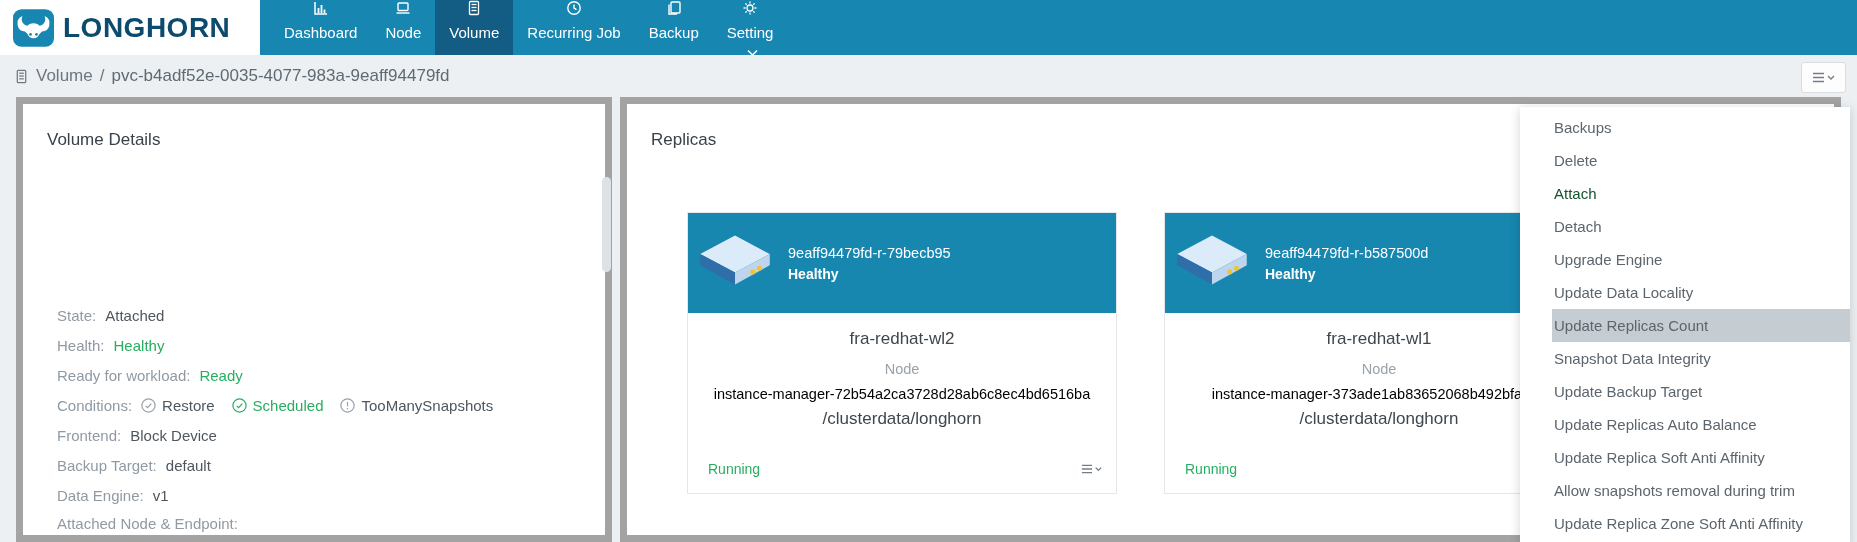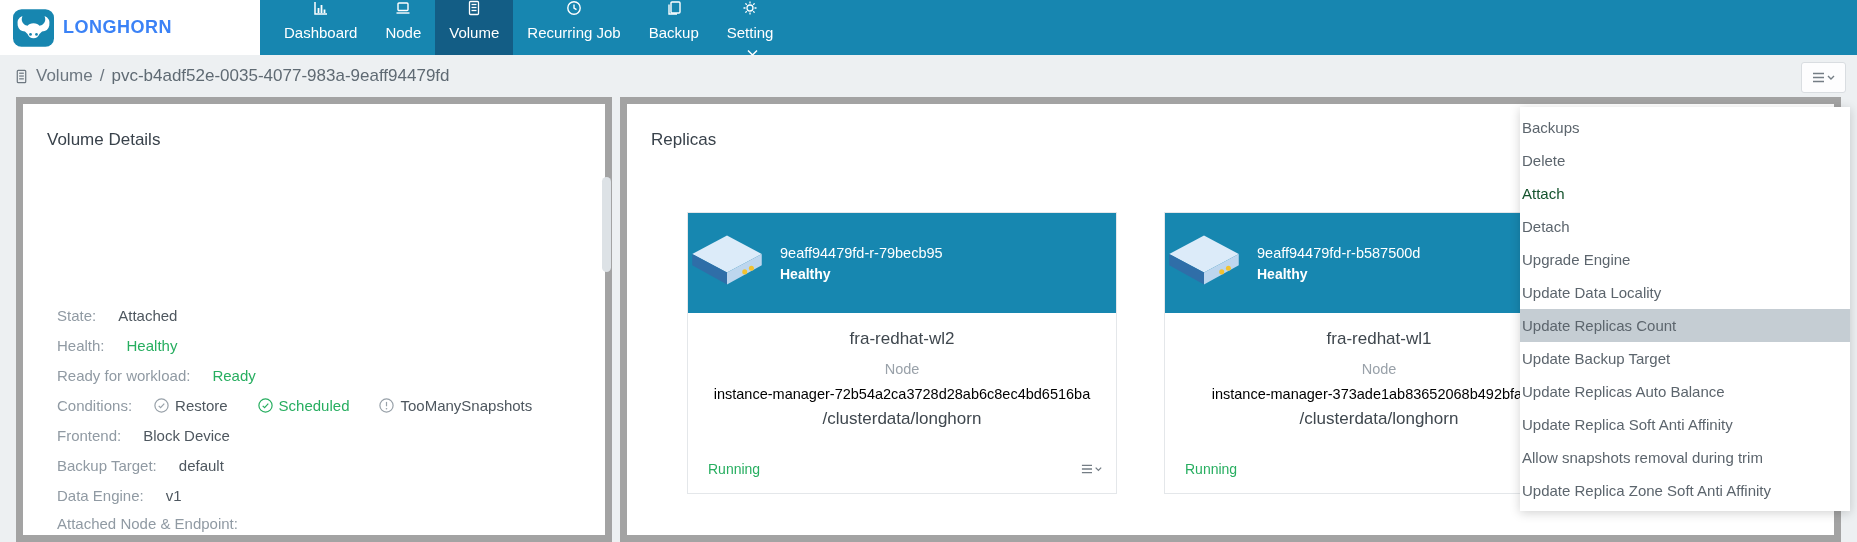--- a/index.html
+++ b/index.html
@@ -7,71 +7,71 @@
   body {
     position:relative;
     font-family:"Liberation Sans", sans-serif;
     background:#edf0f2;
   }
   svg { display:block; }
 
   
   .navbar { position:absolute; top:0; left:0; right:0; height:55px; background:#1786b0; display:flex; align-items:stretch; }
   .logo-area { width:260px; background:#ffffff; display:flex; align-items:center; gap:9px; padding-left:13px; }
-  .brand { font-size:18px; font-weight:700; color:#3b82f6; letter-spacing:0.5px; }
+  .brand { font-size:28px; font-weight:700; color:#0c4a6e; letter-spacing:0.5px; }
   .nav-items { display:flex; margin-left:10px; align-items:stretch; }
   .nav-item { display:flex; align-items:center; gap:8px; padding:0 14px; color:#fff; font-size:15px; cursor:pointer; white-space:nowrap;flex-direction:column; }
   .nav-item.active { background:#135d85; }
   .nav-caret { margin-left:4px; }
 
   
   .breadcrumb { position:absolute; top:55px; left:0; height:42px; display:flex; align-items:center; padding-left:14px; font-size:17px; color:#6d7780; gap:7px; }
   .crumb-name { color:#5f6a73; }
 
   .actions-button { position:absolute; top:62px; right:11px; width:45px; height:31px; background:#fdfdfe; border:1px solid #d9dde1; border-radius:3px; display:flex; align-items:center; justify-content:center; cursor:pointer; }
 
   
   .panel { position:absolute; background:#fff; border:7px solid #a3a3a3; }
   #volume-panel { left:16px; top:97px; width:596px; height:445px; overflow:hidden; }
   #replicas-panel { left:620px; top:97px; width:1221px; height:445px; }
   .panel-title { padding:26px 24px 0; font-size:17px; color:#39424b; }
 
   
   .details { position:absolute; top:196px; left:34px; right:14px; font-size:15px; white-space:nowrap; }
-  .detail-row { height:30px; display:flex; align-items:center; gap:22px; }
+  .detail-row { height:30px; display:flex; align-items:center; gap:9px; }
   .row-sm { height:26px; }
   .dlabel { color:#909aa3; }
   .dvalue { color:#4e575f; }
   .green { color:#27ae60; }
   .mono-row { height:23px; display:flex; align-items:center; font-family:"DejaVu Sans Mono", monospace; font-size:13.5px; color:#4e575f; }
   .cond-badge { display:flex; align-items:center; gap:6px; margin-right:8px; }
 
   
   .scroll-thumb { position:absolute; left:602px; top:177px; width:9px; height:95px; background:#dde2e6; border-radius:5px; }
 
   
   .replica-card { position:absolute; top:108px; width:430px; height:282px; background:#fff; border:1px solid #e4e7ea; }
   #replica-card-0 { left:60px; }
   #replica-card-1 { left:537px; }
-  .rc-header { height:100px; background:#1787b0; display:flex; align-items:center; padding-left:2px; gap:16px; }
+  .rc-header { height:100px; background:#1787b0; display:flex; align-items:center; padding-left:10px; gap:16px; }
   .rc-head-text { display:flex; flex-direction:column; }
   .rc-name { color:#fff; font-size:14.5px; }
   .rc-health { color:#fff; font-size:14px; font-weight:700; margin-top:5px; }
   .rc-body { text-align:center; overflow:hidden; }
   .rc-host { margin-top:16px; font-size:17px; color:#3f474e; }
   .rc-node-label { margin-top:12px; font-size:14.5px; color:#99a1a9; }
   .rc-node { margin-top:9px; font-size:14.5px; color:#000000; white-space:nowrap; }
   .rc-disk { margin-top:7px; font-size:17px; color:#3f474e; }
   .rc-footer { position:absolute; left:20px; right:13px; bottom:16px; display:flex; justify-content:space-between; align-items:center; }
   .rc-status { color:#27ae60; font-size:14px; }
   .rc-menu { cursor:pointer; }
 
   
   .dropdown { position:absolute; left:1520px; top:107px; width:330px; background:#fff; box-shadow:0 2px 10px rgba(0,0,0,0.18); padding:4px 0; z-index:20; }
-  .menu-item { height:33px; line-height:33px; padding-left:2px; font-size:15px; color:#5c656d; cursor:pointer; white-space:nowrap; }
+  .menu-item { height:33px; line-height:33px; padding-left:2px; font-size:15px; color:#5c656d; cursor:pointer; white-space:nowrap;margin-left:32px; }
   .menu-item.disabled { color:#14532d; cursor:not-allowed; }
   .menu-item.highlighted { background:#c5cdd3; }
 </style>
 </head>
 <body>
 
 <div class="navbar">
   <div class="logo-area">
     <span>
       <svg width="41" height="38" viewBox="0 0 48 44">
@@ -322,18 +322,19 @@
 </div>
 
 <div class="dropdown">
   <div class="menu-item">Backups</div>
   <div class="menu-item">Delete</div>
   <div class="menu-item disabled">Attach</div>
   <div class="menu-item">Detach</div>
   <div class="menu-item">Upgrade Engine</div>
   <div class="menu-item">Update Data Locality</div>
   <div class="menu-item highlighted">Update Replicas Count</div>
+  <div class="menu-item">Snapshot Data Integrity</div>
   <div class="menu-item">Update Backup Target</div>
   <div class="menu-item">Update Replicas Auto Balance</div>
   <div class="menu-item">Update Replica Soft Anti Affinity</div>
   <div class="menu-item">Allow snapshots removal during trim</div>
   <div class="menu-item">Update Replica Zone Soft Anti Affinity</div>
 </div>
 
 </body></html>

